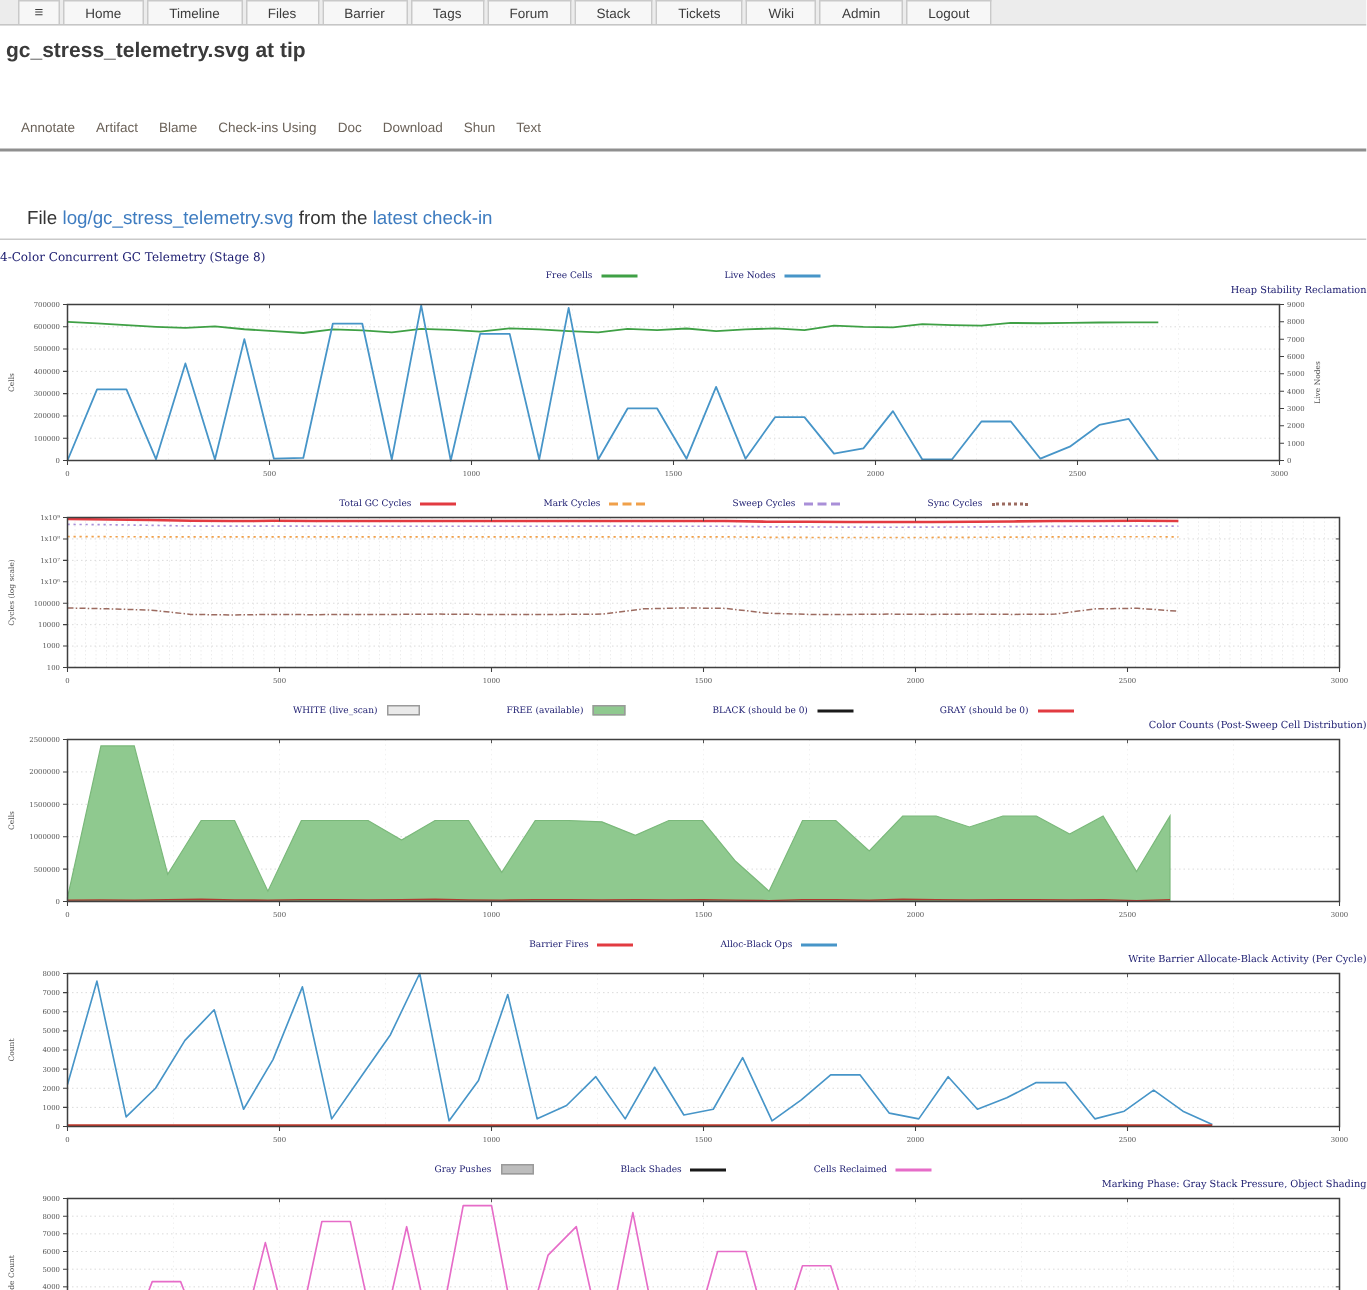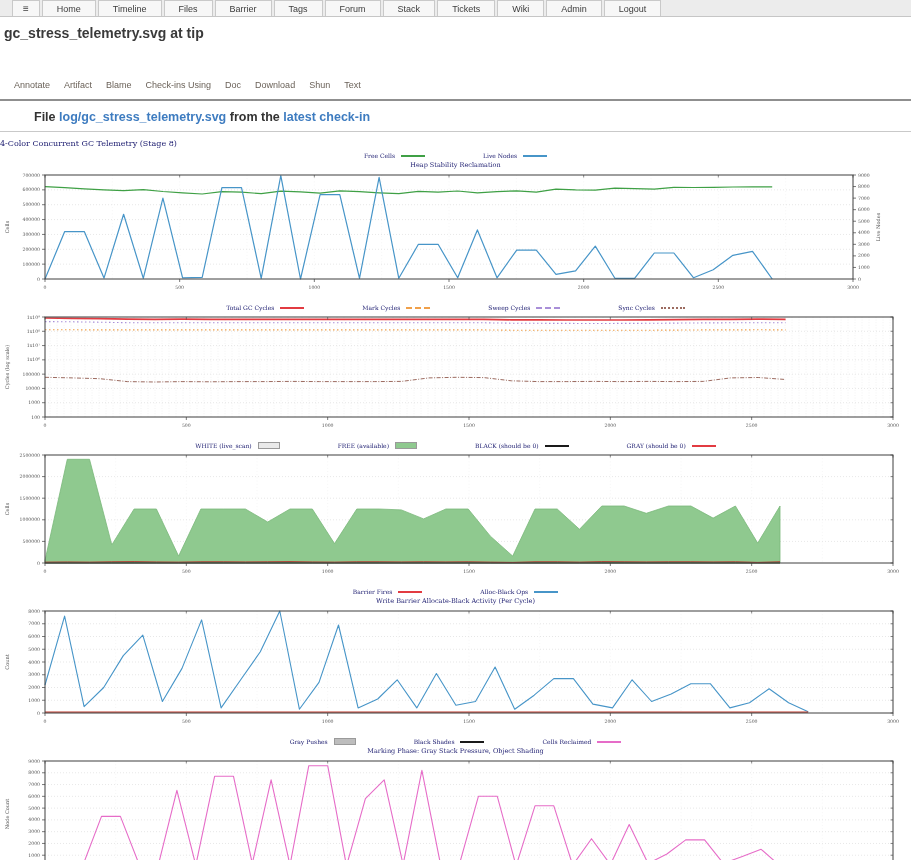--- a/index.html
+++ b/index.html
@@ -11,38 +11,38 @@
   .nav-item { font-size: 9px; color: #3c3c3c; background: #f7f7f7; border: 1px solid #c9c9c9; border-bottom: none; padding: 3px 14px; cursor: pointer; display:flex; align-items:center; }
   .nav-item + .nav-item { margin-left: 2px; }
   .nav-item.hamburger { padding: 3px 10px; font-size: 10px; }
 
   
   .page-head { padding: 8px 4px 0 4px; }
   .page-title { font-size: 14px; font-weight: bold; color: #3a3a3a; }
   .submenu { display: flex; gap: 14px; padding: 6px 0 6px 10px; margin-top: 33px; }
   .submenu a { font-size: 9px; color: #6b6259; text-decoration: none; cursor: pointer; }
   .divider-dark { border: none; border-top: 2px solid #8f8f8f; margin: 3px 0 0 0; }
-  .file-line { padding: 9px 0 7px 34px; font-size: 12.5px; font-weight: bold; color: #333; }
+  .file-line { padding: 9px 0 7px 18px; font-size: 12.5px; font-weight: normal; color: #333; margin-top: 28px; }
   .file-line a { color: #3e7cc0; text-decoration: none; cursor: pointer; }
   .divider-light { border: none; border-top: 1px solid #c9c9c9; margin: 0 0 2px 0; }
 
   
   .figure { font-family: "DejaVu Serif", serif; }
   .fig-title { text-align: left; font-size: 8px; font-weight: normal; color: #1b1b6f; padding-top: 5px; }
   .chart-block { margin-top: 2px; }
   .chart-block + .chart-block { margin-top: 9px; }
   .legend { display: flex; justify-content: center; gap: 58px; height: 11px; align-items: center; }
   .legend-item { display: inline-flex; align-items: center; }
   .legend-label { font-size: 6px; color: #1b1b6f; }
   .swatch { display: inline-block; width: 24px; margin-left: 6px; }
   .swatch-line { height: 0; border-top: 2px solid var(--c); }
   .swatch-dashed { height: 0; border-top: 2px dashed var(--c); }
   .swatch-dashdot { height: 0; border-top: 2px dotted var(--c); }
   .swatch-box { height: 7px; width: 22px; background: var(--c); border: 1px solid #9a9a9a; }
-  .chart-subtitle { text-align: center; font-size: 6.5px; color: #1b1b6f; height: 10px; }
+  .chart-subtitle { text-align: right; font-size: 6.5px; color: #1b1b6f; height: 10px; }
   svg { display: block; font-family: "DejaVu Serif", serif; }
   svg text { font-family: "DejaVu Serif", serif; }
 </style>
 </head>
 <body>
 
 <header class="navbar">
   <div class="nav-item hamburger">≡</div>
   <div class="nav-item">Home</div>
   <div class="nav-item">Timeline</div>
@@ -391,20 +391,21 @@
         </span>
         <span class="legend-item">
           <span class="legend-label">BLACK (should be 0)</span>
           <span class="swatch swatch-line" style="--c: #1a1a1a;"></span>
         </span>
         <span class="legend-item">
           <span class="legend-label">GRAY (should be 0)</span>
           <span class="swatch swatch-line" style="--c: #e23b41;"></span>
         </span>
       </div>
+    <div class="chart-subtitle">Color Counts (Post-Sweep Cell Distribution)</div>
     <svg viewBox="0 0 911 126" width="911" height="126">
         <line x1="115.66666666666666" y1="4" x2="115.66666666666666" y2="112" stroke="#ececec" stroke-width="0.5" stroke-dasharray="1,2.2"></line>
         <line x1="186.33333333333331" y1="4" x2="186.33333333333331" y2="112" stroke="#ececec" stroke-width="0.5" stroke-dasharray="1,2.2"></line>
         <line x1="257" y1="4" x2="257" y2="112" stroke="#ececec" stroke-width="0.5" stroke-dasharray="1,2.2"></line>
         <line x1="327.66666666666663" y1="4" x2="327.66666666666663" y2="112" stroke="#ececec" stroke-width="0.5" stroke-dasharray="1,2.2"></line>
         <line x1="398.33333333333337" y1="4" x2="398.33333333333337" y2="112" stroke="#ececec" stroke-width="0.5" stroke-dasharray="1,2.2"></line>
         <line x1="469" y1="4" x2="469" y2="112" stroke="#ececec" stroke-width="0.5" stroke-dasharray="1,2.2"></line>
         <line x1="539.6666666666667" y1="4" x2="539.6666666666667" y2="112" stroke="#ececec" stroke-width="0.5" stroke-dasharray="1,2.2"></line>
         <line x1="610.3333333333333" y1="4" x2="610.3333333333333" y2="112" stroke="#ececec" stroke-width="0.5" stroke-dasharray="1,2.2"></line>
         <line x1="681" y1="4" x2="681" y2="112" stroke="#ececec" stroke-width="0.5" stroke-dasharray="1,2.2"></line>

